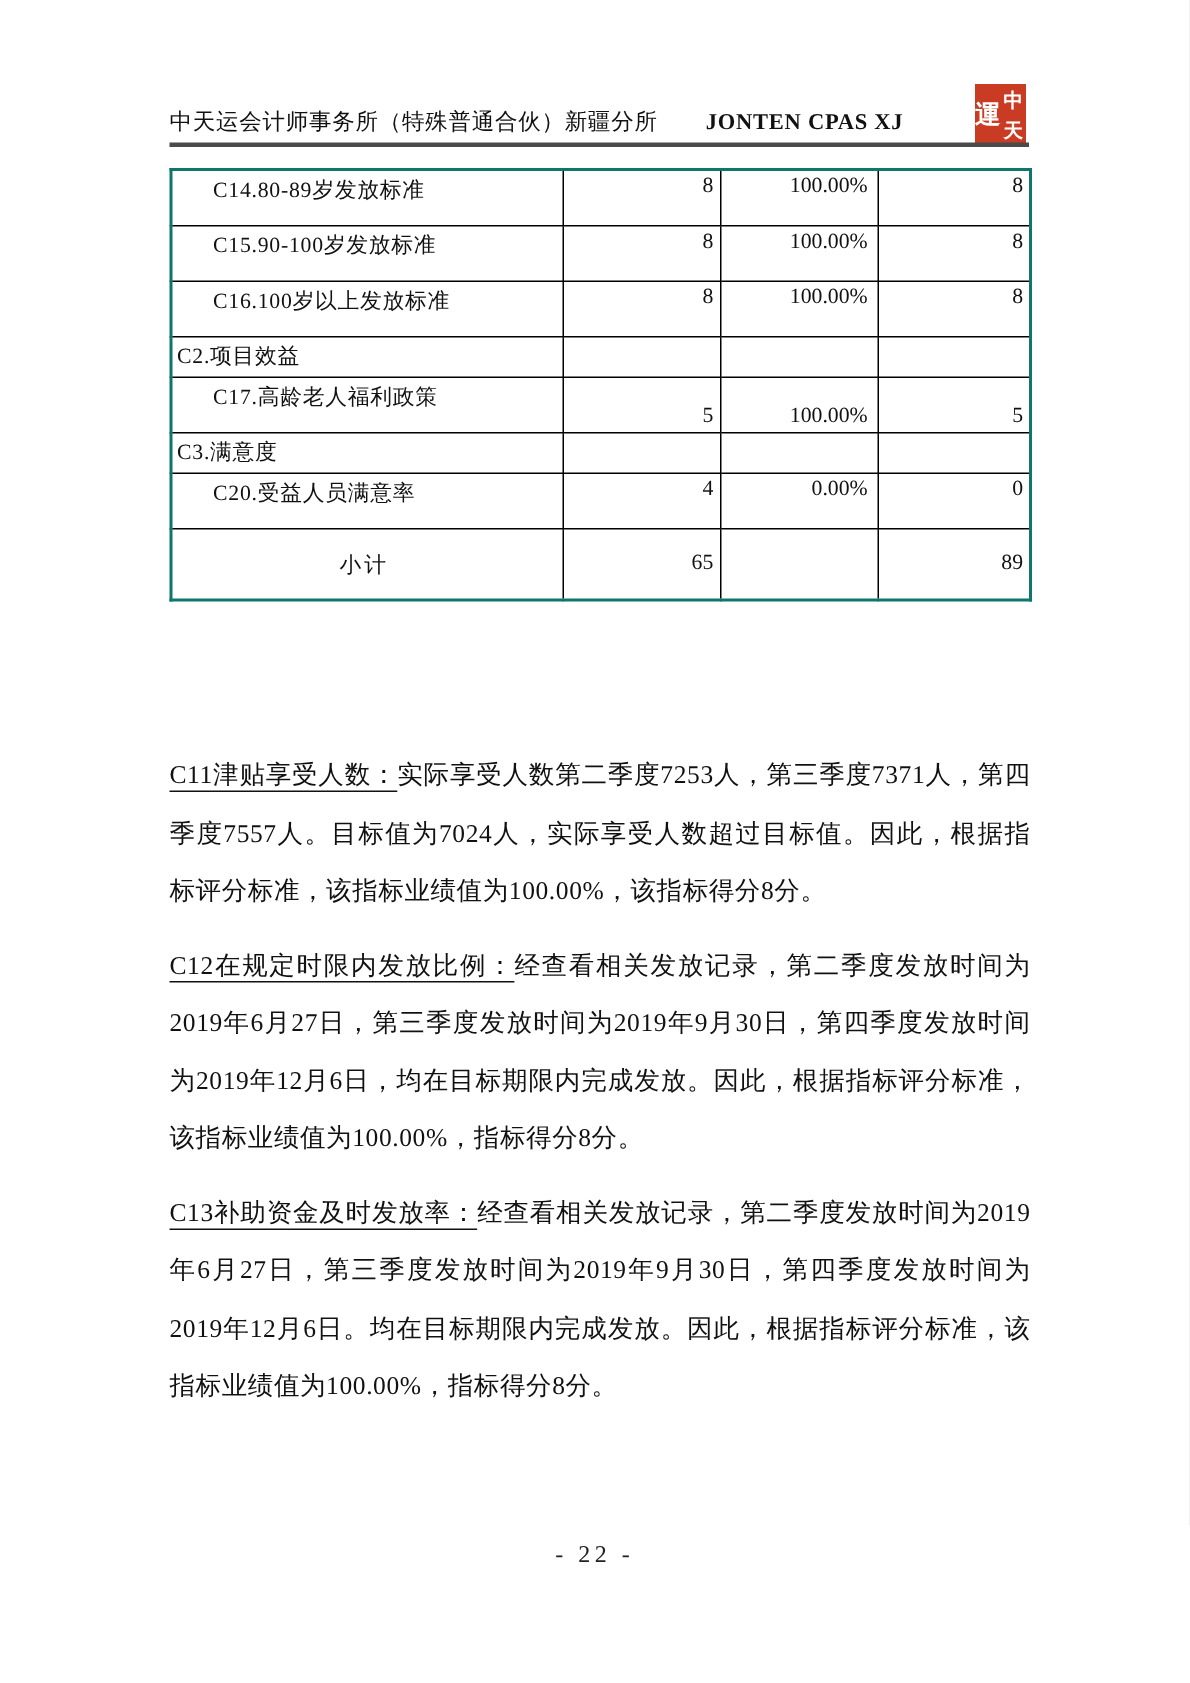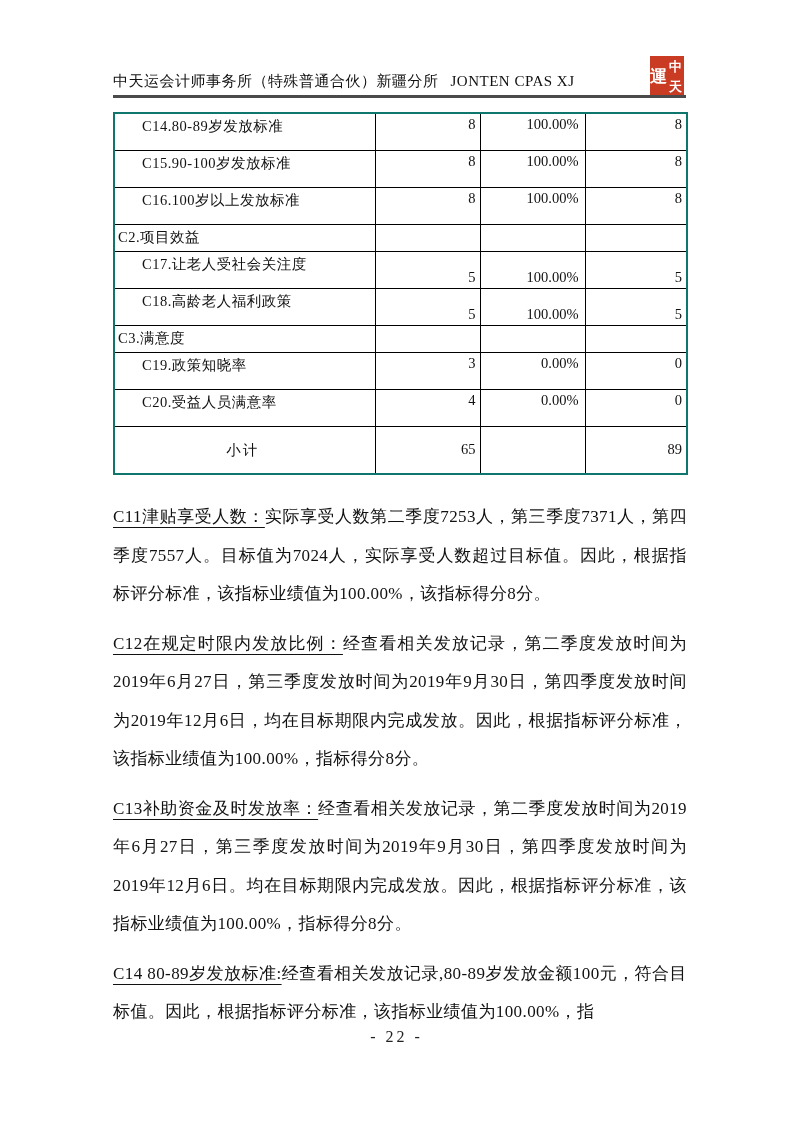--- a/index.html
+++ b/index.html
@@ -10,21 +10,21 @@
     background:#ffffff;
     font-family:"Liberation Serif","DejaVu Serif",serif;
     color:#111;
     overflow:hidden;
   }
   
   .hdr{
     position:absolute;top:72px;left:113px;width:573px;
     font-size:15px;letter-spacing:0.5px;white-space:nowrap;
   }
-  .hdr .en{margin-left:12px;letter-spacing:0.5px;}
+  .hdr .en{margin-left:32px;letter-spacing:0.5px;font-weight:bold;}
   .hdr-rule{
     position:absolute;top:95px;left:113px;width:573px;height:3px;
     background:#4a4a4a;
   }
   .seal{
     position:absolute;top:56px;left:650px;width:34px;height:41px;
     background:#c93b22;color:#fff;
     display:grid;grid-template-columns:1fr 1.1fr;grid-template-rows:1fr 1fr;
     align-items:center;justify-items:center;
     font-size:13px;line-height:1;font-weight:bold;
@@ -110,62 +110,49 @@
         <td class="c-pct v-top">100.00%</td>
         <td class="c-num v-top">8</td>
       </tr>
       <tr class="cat">
         <td class="c-label">C2.项目效益</td>
         <td class="c-num v-top"></td>
         <td class="c-pct v-top"></td>
         <td class="c-num v-top"></td>
       </tr>
       <tr class="std">
-        <td class="c-label">C17.让老人受社会关注度</td>
-        <td class="c-num v-bot">5</td>
-        <td class="c-pct v-bot">100.00%</td>
-        <td class="c-num v-bot">5</td>
-      </tr>
-      <tr class="std">
-        <td class="c-label">C18.高龄老人福利政策</td>
+        <td class="c-label">C17.高龄老人福利政策</td>
         <td class="c-num v-bot">5</td>
         <td class="c-pct v-bot">100.00%</td>
         <td class="c-num v-bot">5</td>
       </tr>
       <tr class="cat">
         <td class="c-label">C3.满意度</td>
         <td class="c-num v-top"></td>
         <td class="c-pct v-top"></td>
         <td class="c-num v-top"></td>
-      </tr>
-      <tr class="std">
-        <td class="c-label">C19.政策知晓率</td>
-        <td class="c-num v-top">3</td>
-        <td class="c-pct v-top">0.00%</td>
-        <td class="c-num v-top">0</td>
       </tr>
       <tr class="std">
         <td class="c-label">C20.受益人员满意率</td>
         <td class="c-num v-top">4</td>
         <td class="c-pct v-top">0.00%</td>
         <td class="c-num v-top">0</td>
       </tr>
       <tr class="sum">
         <td class="c-label">小计</td>
         <td class="c-num v-mid">65</td>
         <td class="c-pct v-mid"></td>
         <td class="c-num v-mid">89</td>
       </tr>
     </tbody>
   </table>
 
   <div class="paras">
     <p class="para"><span class="lead">C11津贴享受人数：</span><span>实际享受人数第二季度7253人，第三季度7371人，第四季度7557人。目标值为7024人，实际享受人数超过目标值。因此，根据指标评分标准，该指标业绩值为100.00%，该指标得分8分。</span></p>
     <p class="para"><span class="lead">C12在规定时限内发放比例：</span><span>经查看相关发放记录，第二季度发放时间为2019年6月27日，第三季度发放时间为2019年9月30日，第四季度发放时间为2019年12月6日，均在目标期限内完成发放。因此，根据指标评分标准，该指标业绩值为100.00%，指标得分8分。</span></p>
     <p class="para"><span class="lead">C13补助资金及时发放率：</span><span>经查看相关发放记录，第二季度发放时间为2019年6月27日，第三季度发放时间为2019年9月30日，第四季度发放时间为2019年12月6日。均在目标期限内完成发放。因此，根据指标评分标准，该指标业绩值为100.00%，指标得分8分。</span></p>
-    <p class="para"><span class="lead">C14 80-89岁发放标准:</span><span>经查看相关发放记录,80-89岁发放金额100元，符合目标值。因此，根据指标评分标准，该指标业绩值为100.00%，指</span></p>
   </div>
 
   <div class="footer">
     <span>- 22 -</span>
   </div>
 
 </div>
 
 </body></html>

